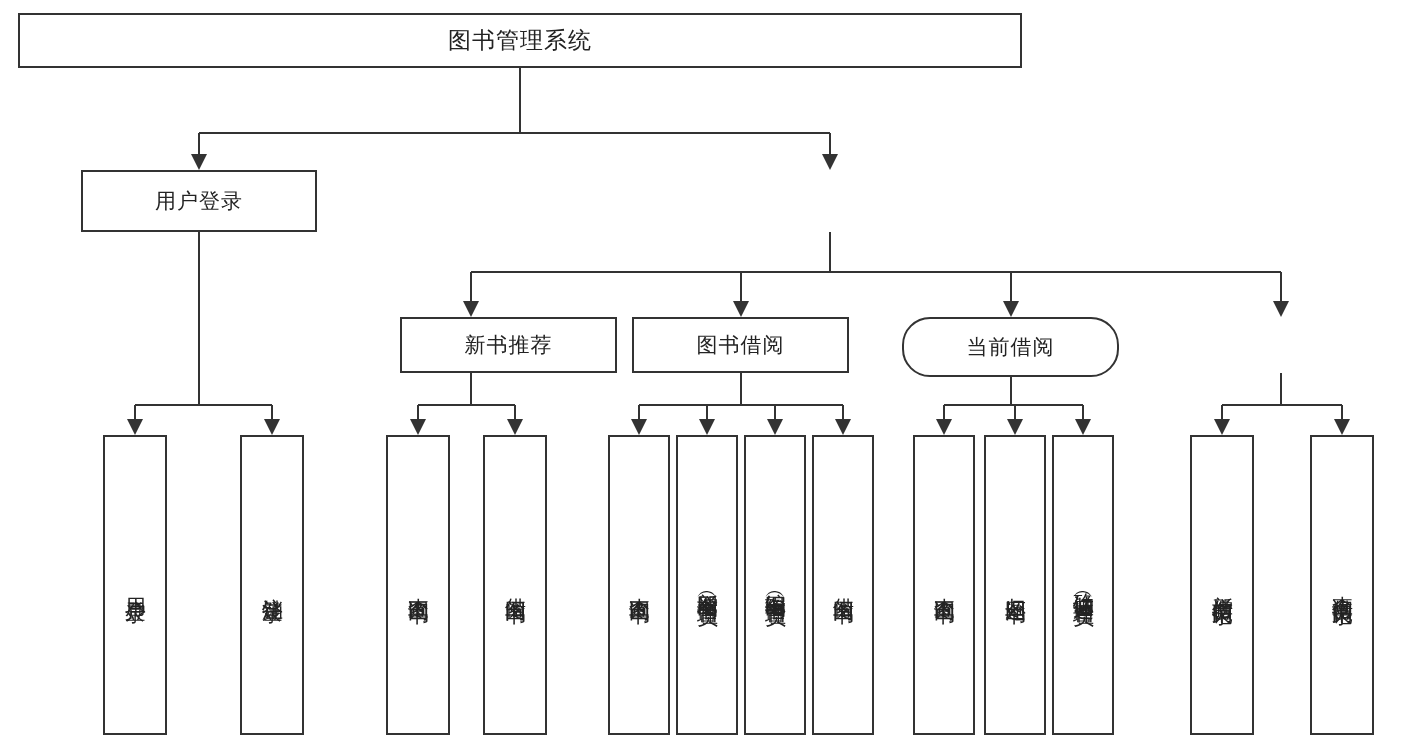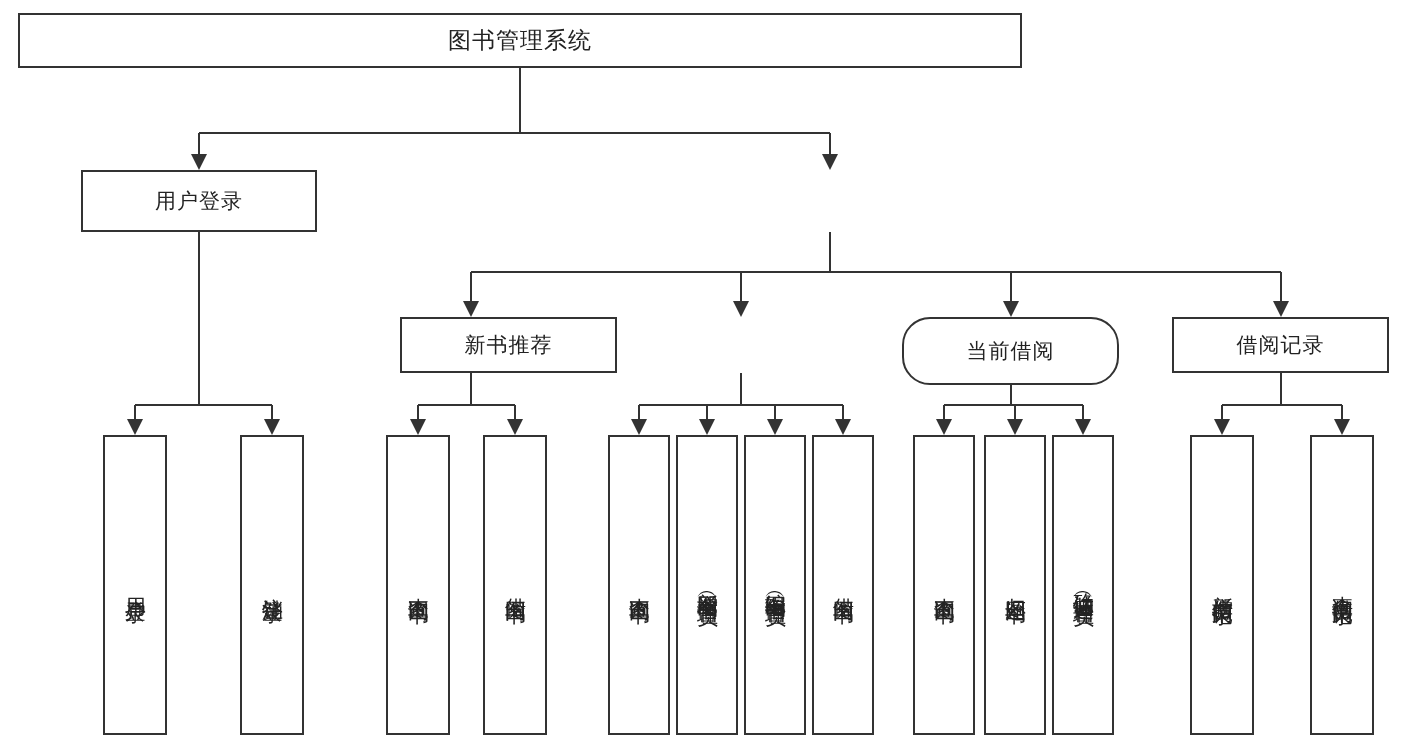--- a/index.html
+++ b/index.html
@@ -146,25 +146,25 @@
     <span>图书管理系统</span>
   </div>
 
   <div class="node lvl2" id="n-l2-0" style="left: 81px; top: 170px; width: 236px; height: 62px;">
     <span>用户登录</span>
   </div>
 
   <div class="node lvl3" id="n-l3-0" style="left: 362px; top: 317px; width: 217px; height: 56px; margin-left: 38px;">
     <span>新书推荐</span>
   </div>
-  <div class="node lvl3" id="n-l3-2" style="left: 902px; top: 317px; width: 217px; height: 68px; border-radius: 28px;">
+  <div class="node lvl3" id="n-l3-1" style="left: 632px; top: 317px; width: 217px; height: 56px;">
+    <span>图书借阅</span>
+  </div>
+  <div class="node lvl3" id="n-l3-2" style="left: 902px; top: 317px; width: 217px; height: 60px; border-radius: 28px;">
     <span>当前借阅</span>
-  </div>
-  <div class="node lvl3" id="n-l3-3" style="left: 1172px; top: 317px; width: 217px; height: 56px;">
-    <span>借阅记录</span>
   </div>
 
   <div id="leaf-layer">
       <div class="node leaf" id="n-leaf-0" style="left: 103px; top: 435px; width: 64px; height: 300px;">
         <span class="vtext">用户登录</span>
       </div>
       <div class="node leaf" id="n-leaf-1" style="left: 240px; top: 435px; width: 64px; height: 300px;">
         <span class="vtext">注销登录</span>
       </div>
       <div class="node leaf" id="n-leaf-2" style="left: 386px; top: 435px; width: 64px; height: 300px;">

